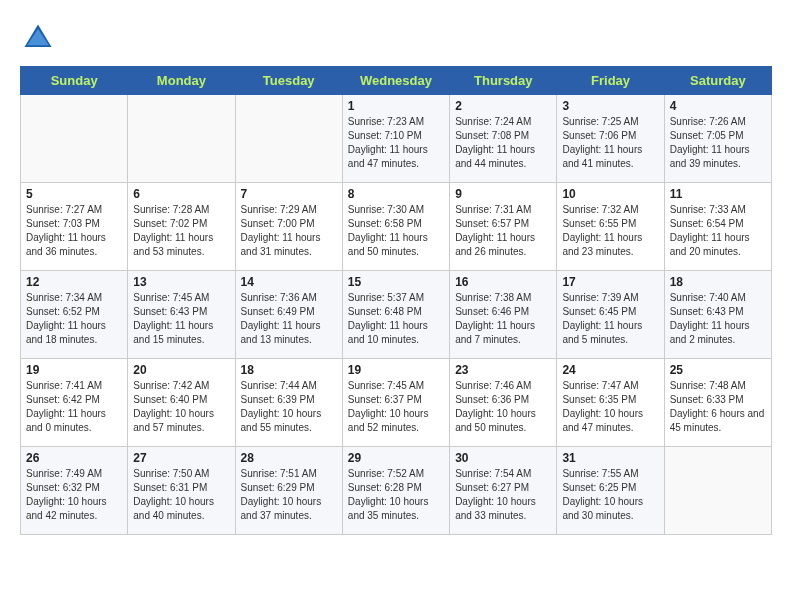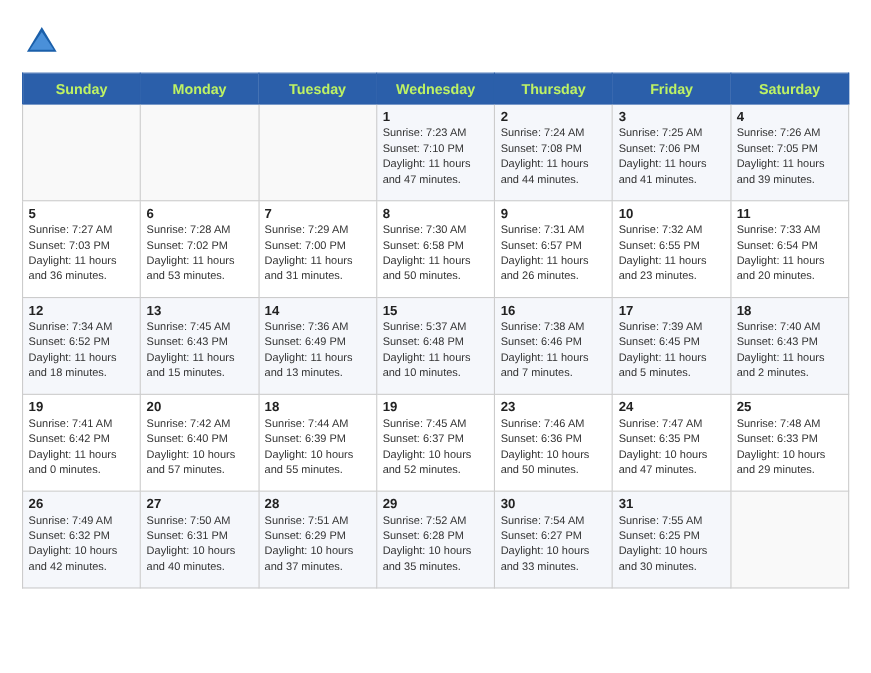--- a/index.html
+++ b/index.html
@@ -324,21 +324,21 @@
           <span>Sunrise: 7:47 AM</span><br>
           <span>Sunset: 6:35 PM</span><br>
           <span>Daylight: 10 hours and 47 minutes.</span>
         </div>
       </td>
         <td>
         <span class="day-number">25</span>
         <div class="cell-content">
           <span>Sunrise: 7:48 AM</span><br>
           <span>Sunset: 6:33 PM</span><br>
-          <span>Daylight: 10 hours and 29 minutes.</span>
+          <span>Daylight: 6 hours and 45 minutes.</span>
         </div>
       </td>
       </tr>
       <tr>
         <td>
         <span class="day-number">26</span>
         <div class="cell-content">
           <span>Sunrise: 7:49 AM</span><br>
           <span>Sunset: 6:32 PM</span><br>
           <span>Daylight: 10 hours and 42 minutes.</span>

